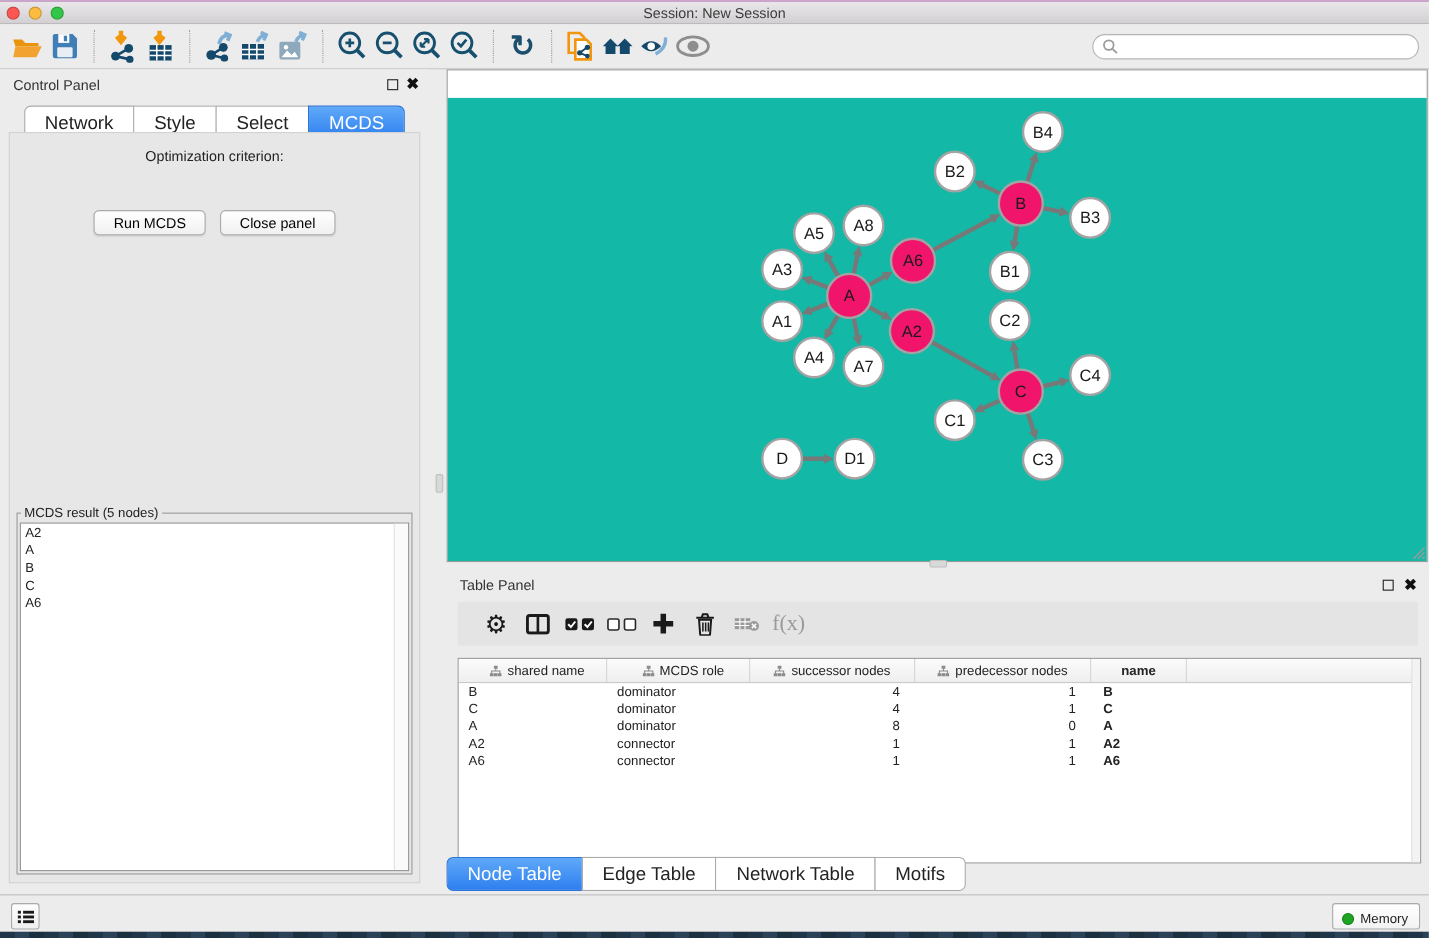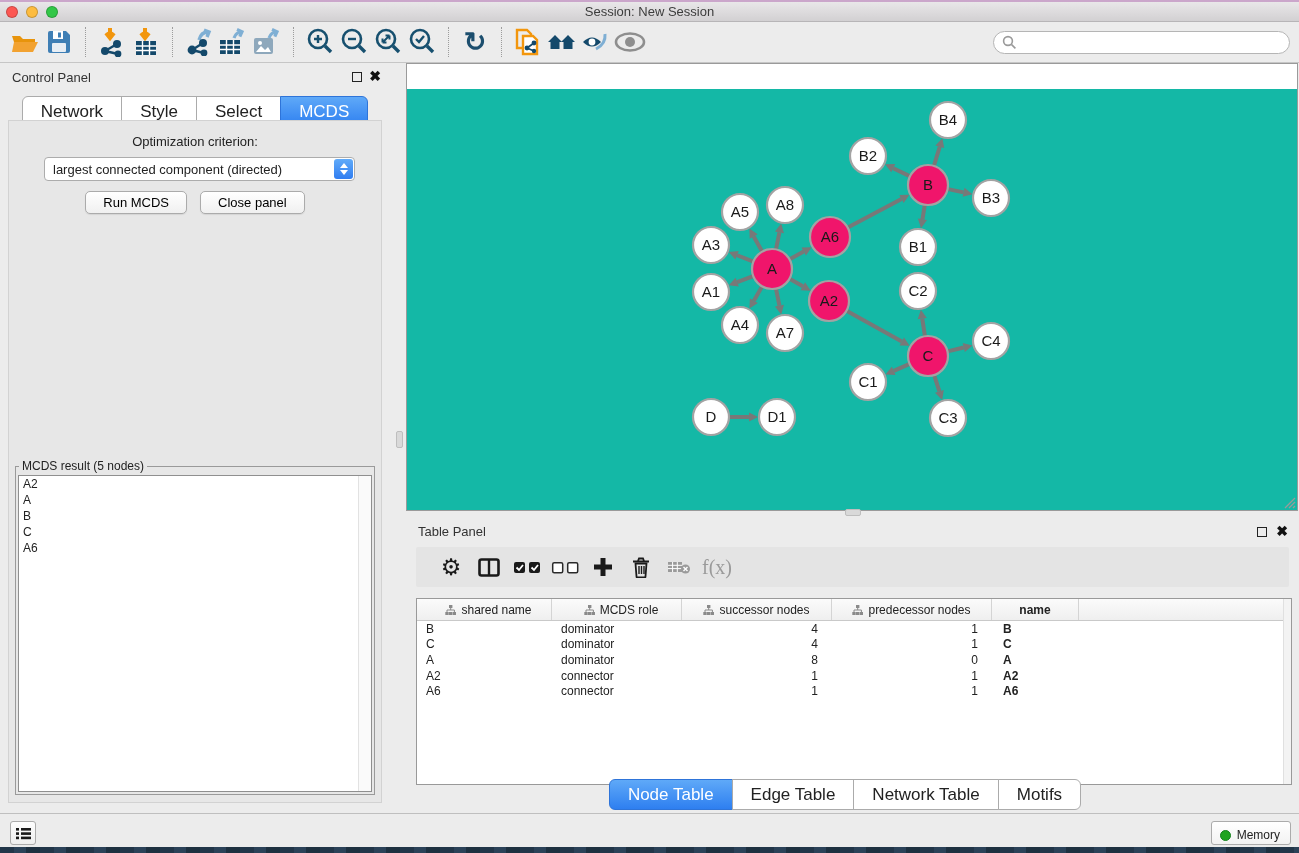--- a/index.html
+++ b/index.html
@@ -88,21 +88,21 @@
     border-bottom:1px solid #C9C9C9; }
   .th { display:flex; align-items:center; justify-content:center; gap:5px; font-size:12px;
     color:#222; border-right:1px solid #D4D4D4; height:100%; }
   .t-row { display:flex; height:15.6px; align-items:center; }
   .td { font-size:12px; }
   .c0{width:135px; padding-left:9px;} .c1{width:130px; padding-left:9px;}
   .c2{width:150px; text-align:right; padding-right:14px;}
   .c3{width:160px; text-align:right; padding-right:14px;}
   .c4{width:87px; padding-left:11px;font-weight:bold;}
   .t-scroll { position:absolute; right:0; top:0; bottom:0; width:8px; background:#F3F3F3; border-left:1px solid #E0E0E0; }
-  .tp-tabs { position:absolute; left:0; right:15px; bottom:3px; display:flex; justify-content:center; }
+  .tp-tabs { position:absolute; left:0; right:15px; bottom:3px; display:flex; }
 
   
   .status-bar { left:0; top:813px; width:1299px; height:34px; background:#ECECEC; border-top:1px solid #BFBFBF; }
   .list-btn { position:absolute; left:10px; top:7px; width:26px; height:24px;
     background:linear-gradient(#FDFDFD,#EFEFEF); border:1px solid #ABABAB; border-radius:3px;
     display:flex; align-items:center; justify-content:center; }
   .memory-btn { position:absolute; right:8px; top:7px; height:24px; padding:4px 10px 0 8px;
     background:linear-gradient(#FFFFFF,#F2F2F2); border:1px solid #ABABAB; border-radius:3px;
     display:flex; align-items:center; gap:6px; font-size:12px; }
   .mem-dot { width:11px; height:11px; border-radius:50%; background:#1FA320; border:1px solid #13821C; }
@@ -265,27 +265,20 @@
     <span class="close-btn" style="right:9px">✖</span>
   </div>
   <div class="cp-tabs">
     <span class="seg-tab">Network</span>
     <span class="seg-tab">Style</span>
     <span class="seg-tab">Select</span>
     <span class="seg-tab sel">MCDS</span>
   </div>
   <div class="cp-content">
     <div class="opt-label">Optimization criterion:</div>
-    <div class="criterion">
-      <span>largest connected component (directed)</span>
-      <span class="stepper">
-          <span class="tri-up"></span>
-          <span class="tri-dn"></span>
-        </span>
-    </div>
     <div class="btn-row">
       <button class="mac-btn">Run MCDS</button>
       <button class="mac-btn">Close panel</button>
     </div>
     <fieldset class="result-fieldset">
       <legend>MCDS result (5 nodes)</legend>
       <div class="result-list" id="mcds-list">
         <div class="result-item">A2</div>
           <div class="result-item">A</div>
           <div class="result-item">B</div>

